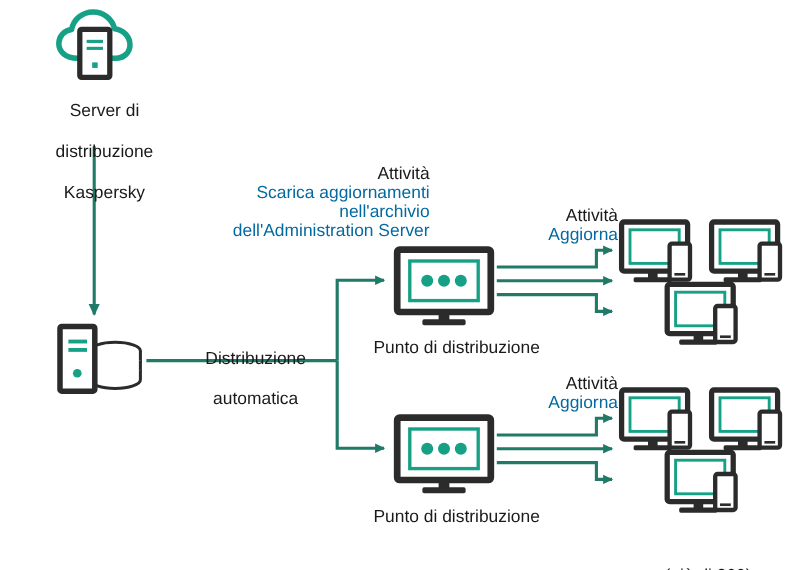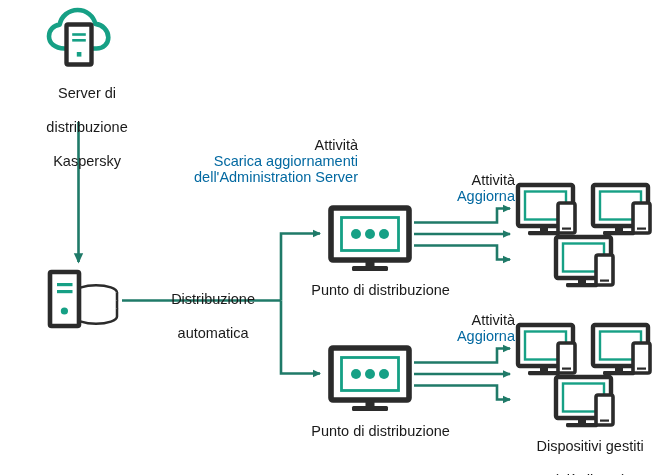--- a/index.html
+++ b/index.html
@@ -167,20 +167,21 @@
 
   <div class="lbl lbl-dark" style="left:8px; top:68px; width:142px;">
     <span>Server di</span><br>
     <span>distribuzione</span><br>
     <span>Kaspersky</span>
   </div>
 
   <div class="task-block" style="left:88px; top:137px; width:270px;">
     <span class="t-head">Attività</span>
     <span class="t-body">Scarica aggiornamenti</span>
+    <span class="t-body">nell'archivio</span>
     <span class="t-body">dell'Administration Server</span>
   </div>
 
 
   <div class="lbl lbl-dark" style="left:140px; top:274px; width:130px;">
     <span>Distribuzione</span><br>
     <span>automatica</span>
   </div>
 
   <div class="task-block" style="left:395px; top:172px; width:120px;">
@@ -199,17 +200,17 @@
 
   <div class="lbl lbl-dark" style="left:285px; top:265px; width:175px;">
     <span>Punto di distribuzione</span>
   </div>
 
   <div class="lbl lbl-dark" style="left:285px; top:406px; width:175px;">
     <span>Punto di distribuzione</span>
   </div>
 
   <div class="lbl lbl-dark" style="left:504px; top:421px; width:156px;">
-    <span>Dispositivi gestiti</span><br>
+    <br>
     <span>(più di 300)</span>
   </div>
 
 </div>
 
 </body></html>

